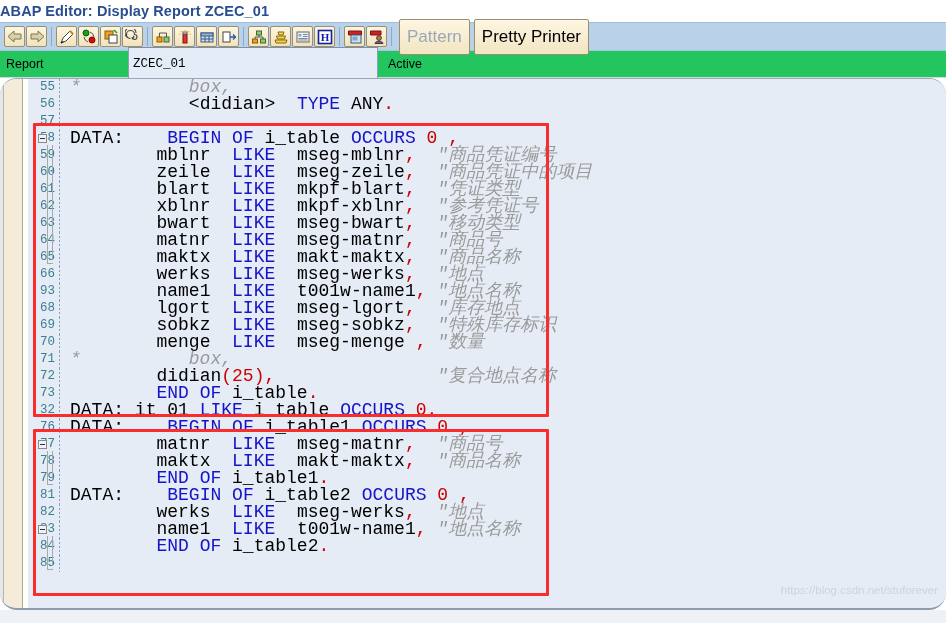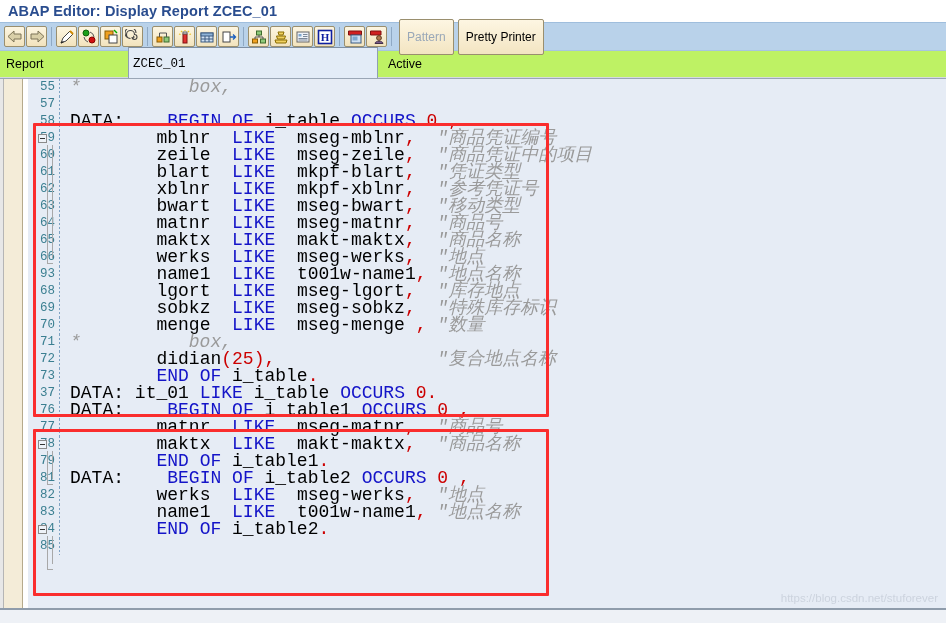--- a/index.html
+++ b/index.html
@@ -10,21 +10,20 @@
     font-size:12px;
     color:#000;
   }
   .app{position:relative;width:946px;height:629px;background:#ffffff;}
 
   
   .titlebar{
     height:22px;
     background:#ffffff;
     display:flex;align-items:center;
-    padding-left:8px;
     box-sizing:border-box;
   }
   .titlebar .title{
     font-size:14.5px;font-weight:bold;color:#2a4d8f;
     letter-spacing:.1px;
     font-family:"Liberation Sans", sans-serif;
   }
 
   
   .toolbar{
@@ -54,33 +53,33 @@
     content:"";position:absolute;left:3px;top:1px;width:1px;height:19px;
     background:#8fa9c4;
   }
   .tlabelbtn{
     height:36px;
     background:linear-gradient(#fdf6e2,#f3e5c2);
     border:1px solid #9a8f6e;
     border-radius:2px;
     padding:0 7px;
     display:flex;align-items:center;
-    font-size:12px;color:#000;
+    font-size:17px;color:#000;
     box-sizing:border-box;
     cursor:pointer;
     margin-left:3px;
     flex:0 0 auto;
     font-family:"Liberation Sans", sans-serif;
   }
   .tlabelbtn.disabled{color:#9aa8b8;cursor:default;}
 
   
   .reportrow{
     height:27px;
-    background:#bef264;
+    background:#22c55e;
     display:flex;align-items:center;
     box-sizing:border-box;
     border-bottom:1px solid #d4d9e0;
   }
   .reportrow .lbl{
     width:128px;padding-left:6px;font-size:12.5px;color:#000;
     box-sizing:border-box;
   }
   .reportfield{
     width:250px;height:34px;
@@ -98,20 +97,21 @@
 
   
   .editorwrap{
     position:relative;
     height:532px;
     background:#e6ecf5;
     box-sizing:border-box;
     border-top:1px solid #9aa6b5;
     border-bottom:2px solid #8f9cab;
     overflow:hidden;
+    border-radius:17px;
   }
   .editor{
     position:relative;
     display:flex;
     height:100%;
     box-sizing:border-box;
   }
   .leftmargin{
     width:3px;background:#e7e7e7;flex:0 0 auto;
     border-right:1px solid #b5b5b5;
@@ -191,21 +191,21 @@
   .redbox{
     position:absolute;
     border:3px solid #fa2d2d;
     box-sizing:border-box;
     pointer-events:none;
     border-radius:1px;
   }
 
   .watermark{
     position:absolute;
-    right:8px;bottom:4px;
+    right:8px;bottom:12px;
     font-size:11.5px;
     color:#ccd3de;
     font-family:"Liberation Sans", sans-serif;
     user-select:none;
   }
 
   .statusbar{
     height:13px;background:#eef1f6;
   }
 </style>
@@ -357,20 +357,25 @@
       <div class="beige"></div>
       <div class="whitegap"></div>
       <div class="codearea">
         <div id="lines">
             <div class="line">
               <div class="lnum">55</div>
               <div class="gutline"></div>
               <div class="codetext"><span class="star">*&nbsp;&nbsp;&nbsp;&nbsp;&nbsp;&nbsp;&nbsp;&nbsp;&nbsp;&nbsp;box,</span></div>
             </div>
             <div class="line">
+              <div class="lnum">56</div>
+              <div class="gutline"></div>
+              <div class="codetext">&nbsp;&nbsp;&nbsp;&nbsp;&nbsp;&nbsp;&nbsp;&nbsp;&nbsp;&nbsp;&nbsp;<span class="plain">&lt;</span><span class="plain">didian</span><span class="plain">&gt;</span>&nbsp;&nbsp;<span class="kw">TYPE</span>&nbsp;<span class="plain">ANY</span><span class="punc">.</span></div>
+            </div>
+            <div class="line">
               <div class="lnum">57</div>
               <div class="gutline"></div>
               <div class="codetext"></div>
             </div>
             <div class="line">
               <div class="lnum">58</div>
               <div class="gutline"></div>
               <div class="codetext"><span class="plain">DATA</span><span class="plain">:</span>&nbsp;&nbsp;&nbsp;&nbsp;<span class="kw">BEGIN</span>&nbsp;<span class="kw">OF</span>&nbsp;<span class="plain">i_table</span>&nbsp;<span class="kw">OCCURS</span>&nbsp;<span class="num">0</span>&nbsp;<span class="punc">,</span></div>
             </div>
             <div class="line">
@@ -442,21 +447,21 @@
               <div class="lnum">72</div>
               <div class="gutline"></div>
               <div class="codetext">&nbsp;&nbsp;&nbsp;&nbsp;&nbsp;&nbsp;&nbsp;&nbsp;<span class="plain">didian</span><span class="punc">(</span><span class="num">25</span><span class="punc">),</span><span class="plain">&nbsp;&nbsp;&nbsp;&nbsp;&nbsp;&nbsp;&nbsp;&nbsp;&nbsp;&nbsp;&nbsp;&nbsp;&nbsp;&nbsp;&nbsp;</span><span class="cmt">"复合地点名称</span></div>
             </div>
             <div class="line">
               <div class="lnum">73</div>
               <div class="gutline"></div>
               <div class="codetext">&nbsp;&nbsp;&nbsp;&nbsp;&nbsp;&nbsp;&nbsp;&nbsp;<span class="kw">END</span>&nbsp;<span class="kw">OF</span>&nbsp;<span class="plain">i_table</span><span class="punc">.</span></div>
             </div>
             <div class="line">
-              <div class="lnum">37</div>
+              <div class="lnum">32</div>
               <div class="gutline"></div>
               <div class="codetext"><span class="plain">DATA</span><span class="plain">:</span>&nbsp;<span class="plain">it_01</span>&nbsp;<span class="kw">LIKE</span>&nbsp;<span class="plain">i_table</span>&nbsp;<span class="kw">OCCURS</span>&nbsp;<span class="num">0</span><span class="punc">.</span></div>
             </div>
             <div class="line">
               <div class="lnum">76</div>
               <div class="gutline"></div>
               <div class="codetext"><span class="plain">DATA</span><span class="plain">:</span>&nbsp;&nbsp;&nbsp;&nbsp;<span class="kw">BEGIN</span>&nbsp;<span class="kw">OF</span>&nbsp;<span class="plain">i_table1</span>&nbsp;<span class="kw">OCCURS</span>&nbsp;<span class="num">0</span>&nbsp;<span class="punc">,</span></div>
             </div>
             <div class="line">
               <div class="lnum">77</div>

